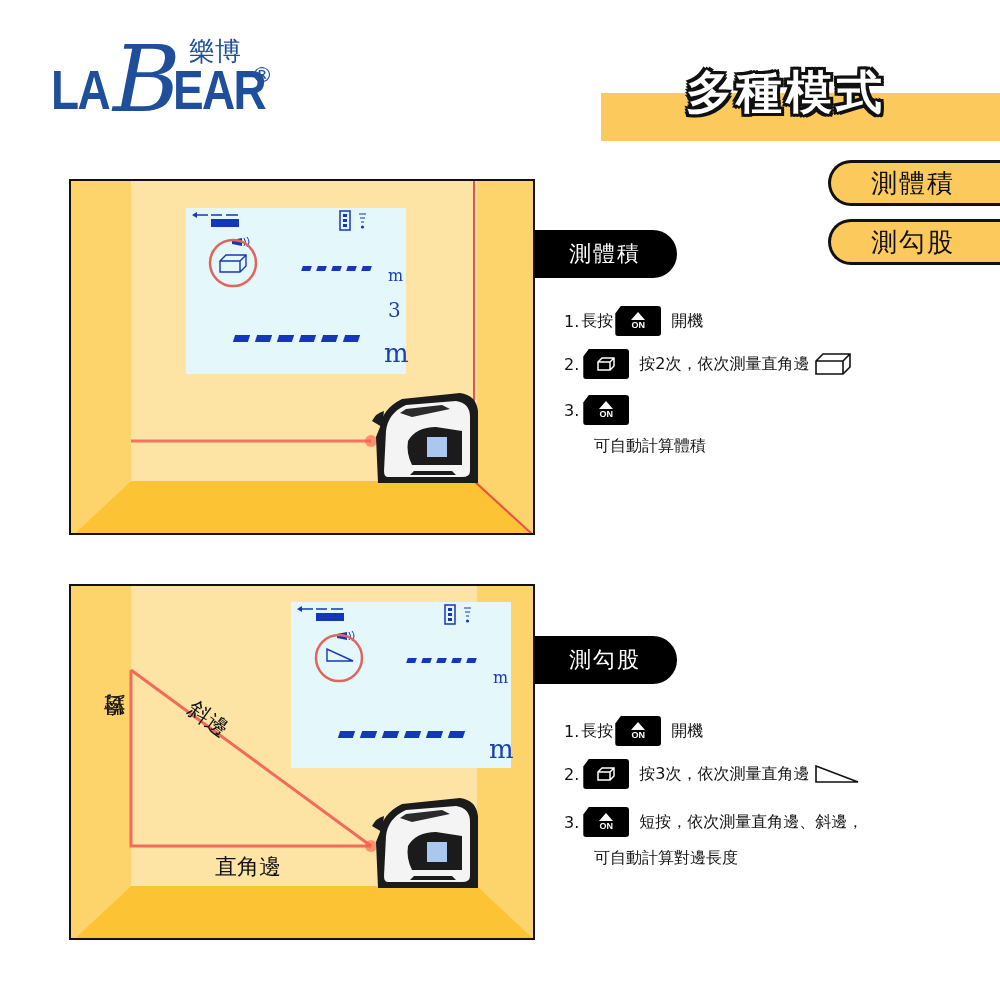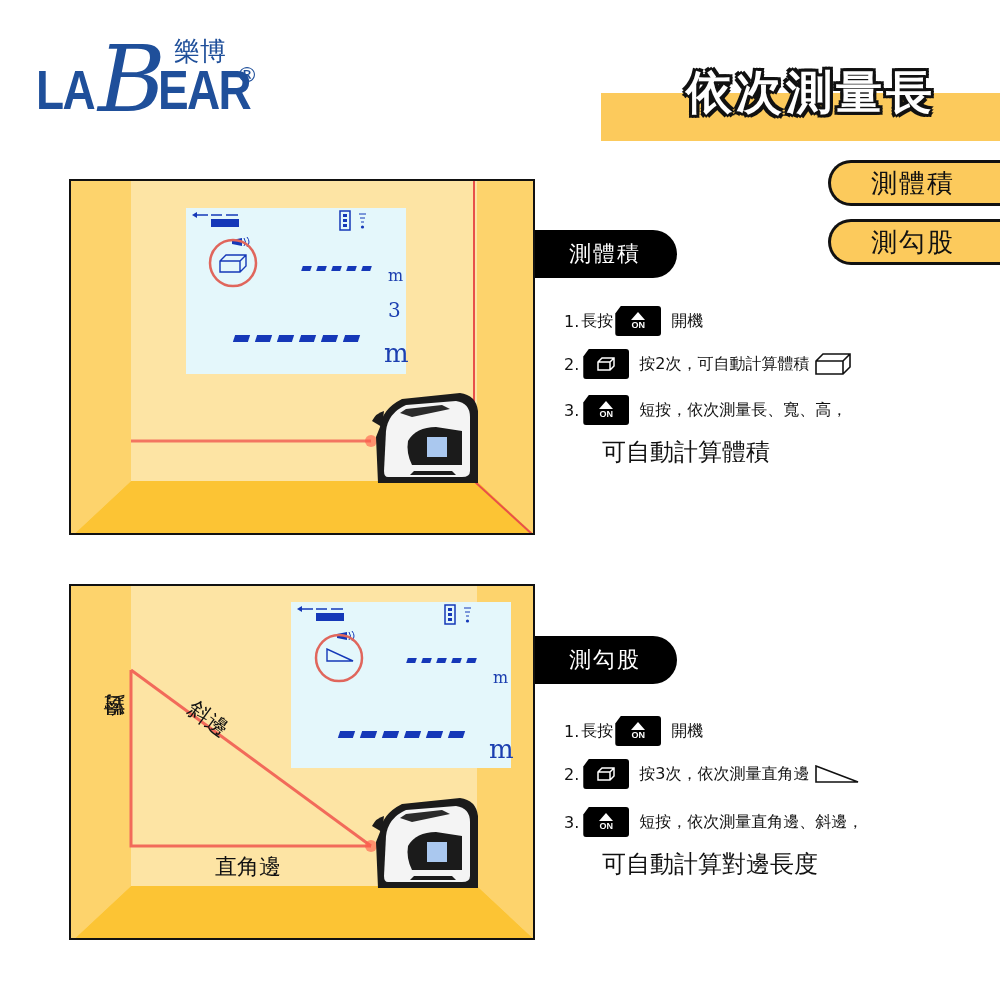--- a/index.html
+++ b/index.html
@@ -1,20 +1,20 @@
 <!DOCTYPE html>
 <html><head>
 <meta charset="utf-8">
 <style>
   * { box-sizing: border-box; margin: 0; padding: 0; }
   html, body { width: 1000px; height: 1000px; background: #ffffff; overflow: hidden; }
   body { position: relative; font-family: "DejaVu Sans", "Liberation Sans", sans-serif; color: #111; }
 
   
-  .logo { position: absolute; left: 36px; top: 38px; width: 230px; height: 86px; }
+  .logo { position: absolute; left: 51px; top: 38px; width: 230px; height: 86px; }
   .logo .la { position: absolute; left: 0; top: 24px; font-family: "Liberation Sans", sans-serif; font-weight: bold; font-size: 56px; color: #1f4f9a; letter-spacing: -2px; transform: scaleX(0.82); transform-origin: left; line-height: 1; }
   .logo .b { position: absolute; left: 62px; top: -4px; font-family: "DejaVu Serif", serif; font-style: italic; font-size: 92px; color: #1f4f9a; line-height: 1; }
   .logo .ear { position: absolute; left: 122px; top: 24px; font-family: "Liberation Sans", sans-serif; font-weight: bold; font-size: 56px; color: #1f4f9a; letter-spacing: -2px; transform: scaleX(0.82); transform-origin: left; line-height: 1; }
   .logo .cn { position: absolute; left: 138px; top: 0; font-size: 26px; color: #1f4f9a; font-weight: normal; line-height: 1; }
   .logo .reg { position: absolute; left: 200px; top: 26px; font-size: 22px; color: #1f4f9a; line-height: 1; }
 
   
   .title-bar { position: absolute; left: 601px; top: 93px; width: 399px; height: 48px; background: #fcca5c; }
   .title-text { position: absolute; left: 686px; top: 62px; font-size: 46px; font-weight: bold; color: #fff; letter-spacing: 4px;
     text-shadow: -3px -3px 0 #111, 3px -3px 0 #111, -3px 3px 0 #111, 3px 3px 0 #111, 0 3px 0 #111, 0 -3px 0 #111, 3px 0 0 #111, -3px 0 0 #111; }
@@ -32,37 +32,37 @@
   .dash-row span { display: block; background: #1538b8; transform: skewX(-18deg); }
 
   
   .sec-tab { position: absolute; left: 535px; width: 142px; height: 48px; background: #000; color: #fff; border-radius: 0 24px 24px 0; font-size: 22px; display: flex; align-items: center; padding-left: 34px; letter-spacing: 2px; }
   .step { position: absolute; white-space: nowrap; display: flex; align-items: center; height: 32px; }
   .step .num { margin-right: 2px; }
   .key { display: inline-flex; align-items: center; justify-content: center; width: 46px; height: 30px; background: #000; color: #fff; clip-path: polygon(12% 0, 100% 0, 100% 100%, 0 100%, 0 25%); border-radius: 3px; margin: 0 10px 0 2px; flex-direction: column; }
   .key .tri { width: 0; height: 0; border-left: 7px solid transparent; border-right: 7px solid transparent; border-bottom: 8px solid #fff; margin-bottom: 1px; }
   .key .on { font-size: 9px; font-weight: bold; line-height: 1; font-family: "Liberation Sans", sans-serif; text-align: center; }
   .key svg { display: block; }
-  .cont { position: absolute; white-space: nowrap; font-size: 24px; margin-left: 8px; }
+  .cont { position: absolute; white-space: nowrap; font-size: 16px; }
 
   .lbl { position: absolute; font-size: 22px; color: #111; white-space: nowrap; }
 </style>
 </head>
 <body>
 
 <div class="logo">
   <span class="la">LA</span>
   <span class="b">B</span>
   <span class="ear">EAR</span>
   <span class="cn">樂博</span>
   <span class="reg">®</span>
 </div>
 
 <div class="title-bar"></div>
-<div class="title-text">依次測量長</div>
+<div class="title-text">多種模式</div>
 
 <div class="mode-pill" style="top:160px;">測體積</div>
 <div class="mode-pill" style="top:219px;">測勾股</div>
 
 <div class="scene" style="top:179px;">
   <svg class="room" width="466" height="356" viewBox="0 0 466 356">
     <polygon points="0,0 60,0 60,300 0,356" fill="#fdd36c"></polygon>
     <polygon points="406,0 466,0 466,356 406,300" fill="#fdd36c"></polygon>
     <polygon points="0,356 60,300 406,300 466,356" fill="#fcc434"></polygon>
     <line x1="403" y1="0" x2="403" y2="300" stroke="#e8504a" stroke-width="2"></line>
@@ -133,32 +133,31 @@
     </span>
   <span>開機</span>
 </div>
 <div class="step" style="left:564px; top:348px;">
   <span class="num">2.</span>
   <span class="key">
     <svg width="18" height="14" viewBox="0 0 18 14">
         <path d="M1 5 L5 1 L17 1 L17 9 L13 13 L1 13 Z M1 5 L13 5 L17 1 M13 5 L13 13" stroke="#fff" stroke-width="1.5" fill="none"></path>
       </svg>
   </span>
-  <span>按2次，可自動計算體積</span>
+  <span>按2次，依次測量直角邊</span>
   <svg width="36" height="22" viewBox="0 0 36 22" style="margin-left:6px">
       <path d="M1 8 L8 1 L35 1 L35 14 L28 21 L1 21 Z M1 8 L28 8 L35 1 M28 8 L28 21" stroke="#111" stroke-width="1.6" fill="none"></path>
     </svg>
 </div>
 <div class="step" style="left:564px; top:394px;">
   <span class="num">3.</span>
   <span class="key">
       <span class="tri"></span>
       <span class="on">ON</span>
     </span>
-  <span>短按，依次測量長、寬、高，</span>
 </div>
 <div class="cont" style="left:594px; top:436px;">可自動計算體積</div>
 
 <div class="scene" style="top:584px;">
   <svg class="room" width="466" height="356" viewBox="0 0 466 356">
     <polygon points="0,0 60,0 60,300 0,356" fill="#fdd36c"></polygon>
     <polygon points="406,0 466,0 466,356 406,300" fill="#fdd36c"></polygon>
     <polygon points="0,356 60,300 406,300 466,356" fill="#fcc434"></polygon>
     <polyline points="60,84 60,260 300,260" fill="none" stroke="#f26a5a" stroke-width="3"></polyline>
     <line x1="60" y1="84" x2="300" y2="260" stroke="#f26a5a" stroke-width="3"></line>

